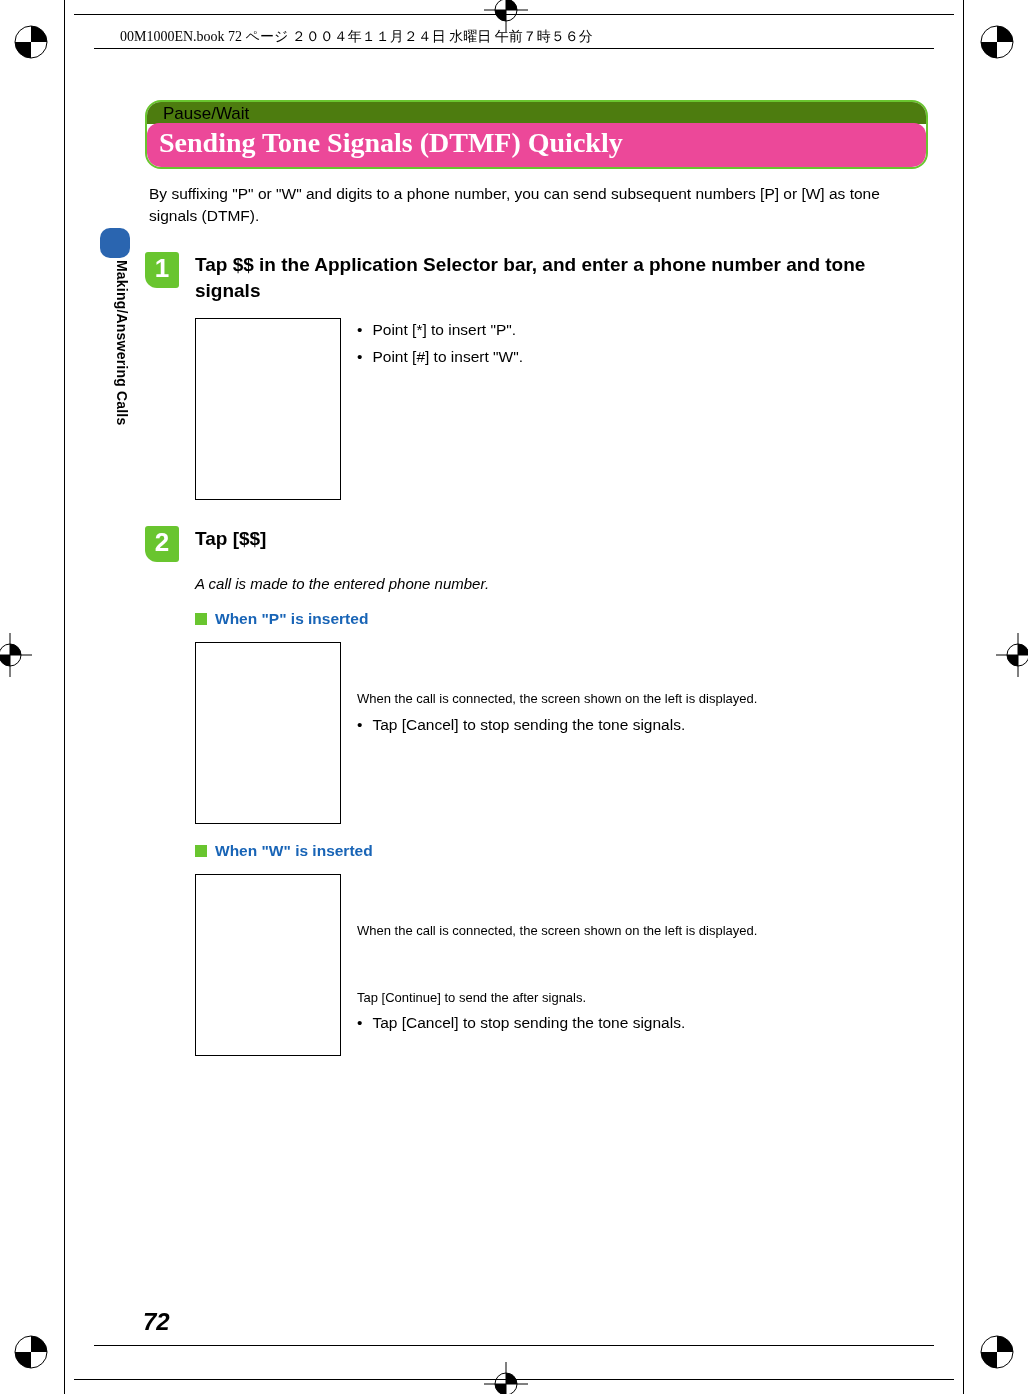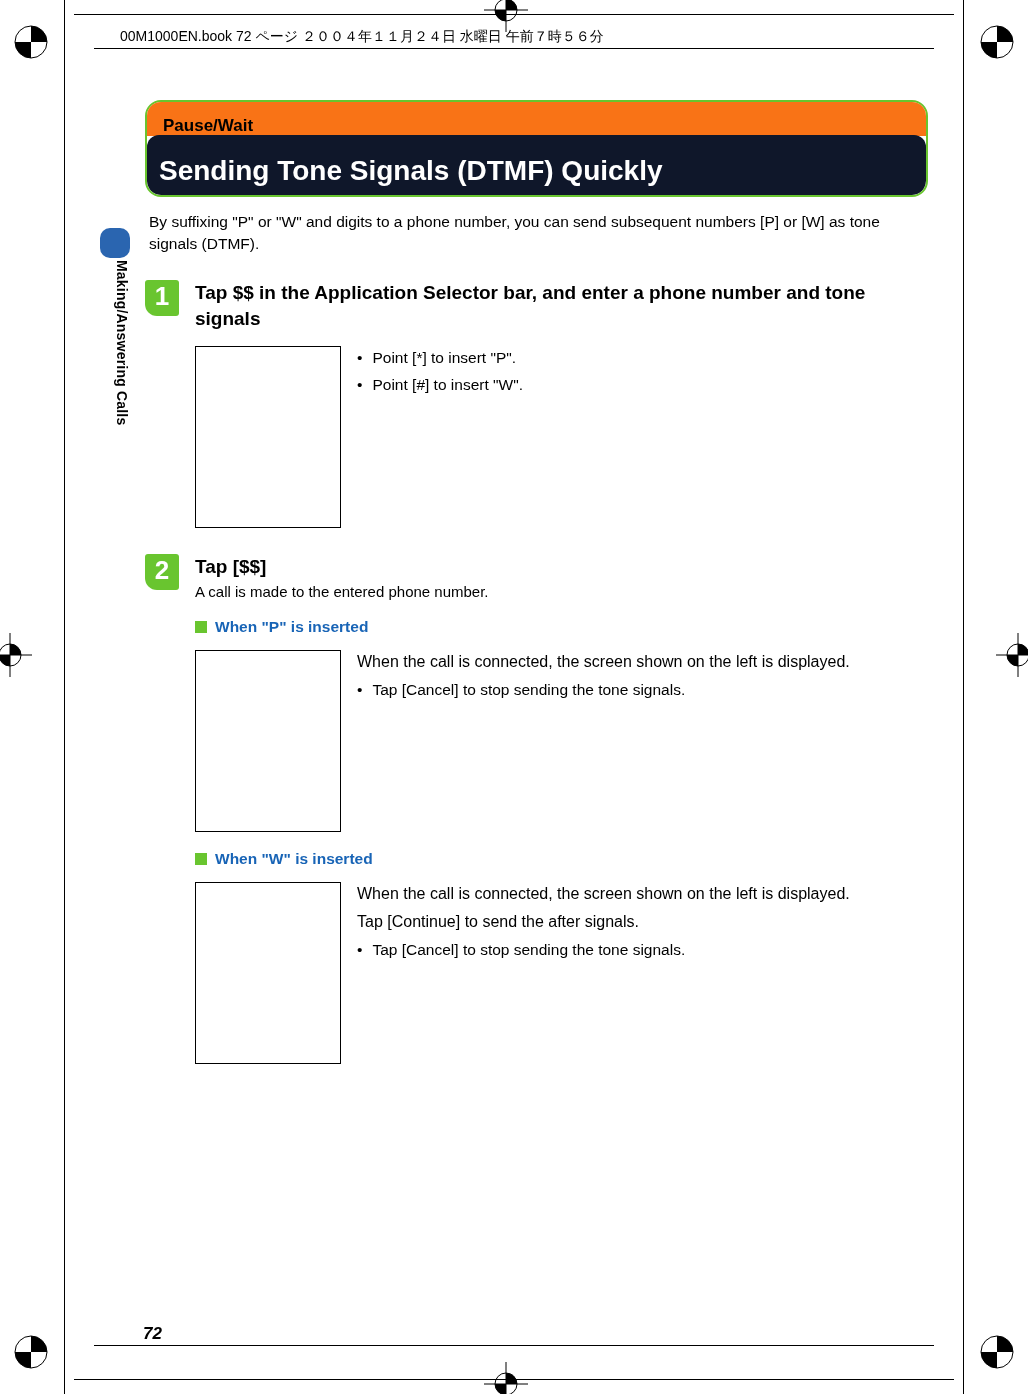--- a/index.html
+++ b/index.html
@@ -46,21 +46,21 @@
       pointer-events:none;
     }
     .vline-l1 { position:absolute; top:0; bottom:0; left:64px; width:1px; background:#000;}
     .vline-r1 { position:absolute; top:0; bottom:0; right:64px; width:1px; background:#000;}
     
     .header-meta {
       position: absolute;
       top: 28px;
       left: 120px;
       right: 120px;
-      font-family: Liberation Sans, sans-serif;
+      font-family: Liberation Serif, serif;
       font-size: 14px;
       color: #000;
       white-space: nowrap;
       overflow: hidden;
     }
     
     .side-pill {
       position: absolute;
       left: 100px;
       top: 228px;
@@ -90,33 +90,34 @@
     }
     .eyebrow-pill {
       border: 2px solid #69c52f;
       border-radius: 16px;
       background: #ffffff;
       padding: 0;
       overflow: hidden;
     }
     .eyebrow-title {
       font-size: 17px;
-      font-weight: bold;
+      font-weight: normal;
       color: #000;
-      padding: 14px 16px 0 16px;
-      background:#f97316;
+      padding: 2px 16px 0 16px;
+      background:#4d7c0f;
     }
     .main-title {
-      background: #0f172a;
+      background: #ec4899;
       color: #ffffff;
       font-size: 28px;
       font-weight: bold;
-      padding: 20px 12px 8px 12px;
+      padding: 4px 12px 8px 12px;
       border-radius: 12px 12px 14px 14px;
       margin-top: -1px;
+      font-family: Liberation Serif, serif;
     }
     .intro {
       font-size: 15.5px;
       line-height: 1.4;
       margin: 14px 4px 0 4px;
     }
     .step {
       display: flex;
       gap: 16px;
       margin-top: 20px;
@@ -141,21 +142,22 @@
     }
     .step-body { flex: 1; }
     .step-heading {
       font-size: 19px;
       font-weight: bold;
       line-height: 1.35;
       padding-top:6px;
     }
     .step-sub {
       font-size: 15px;
-      margin-top: 4px;
+      margin-top: 24px;
+      font-style: italic;
     }
     .img-row {
       display: flex;
       gap: 16px;
       margin-top: 14px;
       align-items:flex-start;
     }
     .img-placeholder {
       flex: 0 0 auto;
       width: 146px;
@@ -167,42 +169,42 @@
       width: 146px;
       height: 182px;
     }
     .bullets {
       font-size: 15.5px;
       line-height: 1.55;
       flex: 1;
     }
     .bullets .bul { display:flex; gap:10px; margin-bottom:3px;}
     .bullets .dot { flex:0 0 auto; }
-    .par { font-size:16px; line-height:1.5; margin-bottom:4px;}
+    .par { font-size:13px; line-height:1.5; margin-bottom:4px;margin-top:47px;}
     .subh {
       display:flex;
       align-items:center;
       gap:8px;
       margin-top: 18px;
       margin-bottom: 6px;
     }
     .subh .sq {
       width: 12px; height:12px; background:#69c52f;
       display:inline-block;
     }
     .subh .txt {
       color: #1864b6;
       font-weight: bold;
       font-size: 15.5px;
     }
     .page-num {
       position: absolute;
       left: 143px;
-      bottom: 50px;
-      font-size: 17px;
+      bottom: 58px;
+      font-size: 24px;
       font-weight: bold;
       font-style: italic;
     }
   </style>
 </head>
 <body>
 
 <div class="pinwheel tl">
     <svg viewBox="0 0 36 36">
       <circle cx="18" cy="18" r="16" fill="none" stroke="#000" stroke-width="1"></circle>

